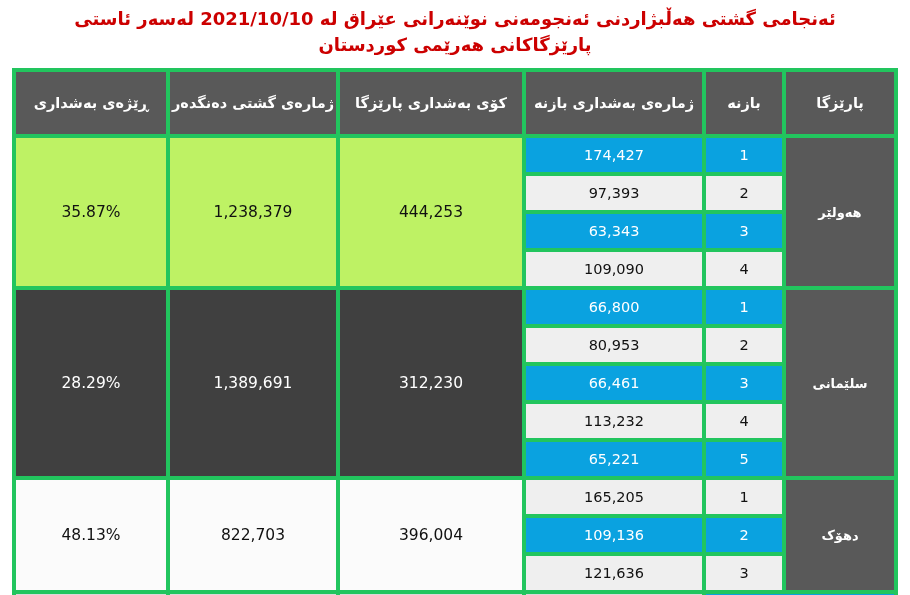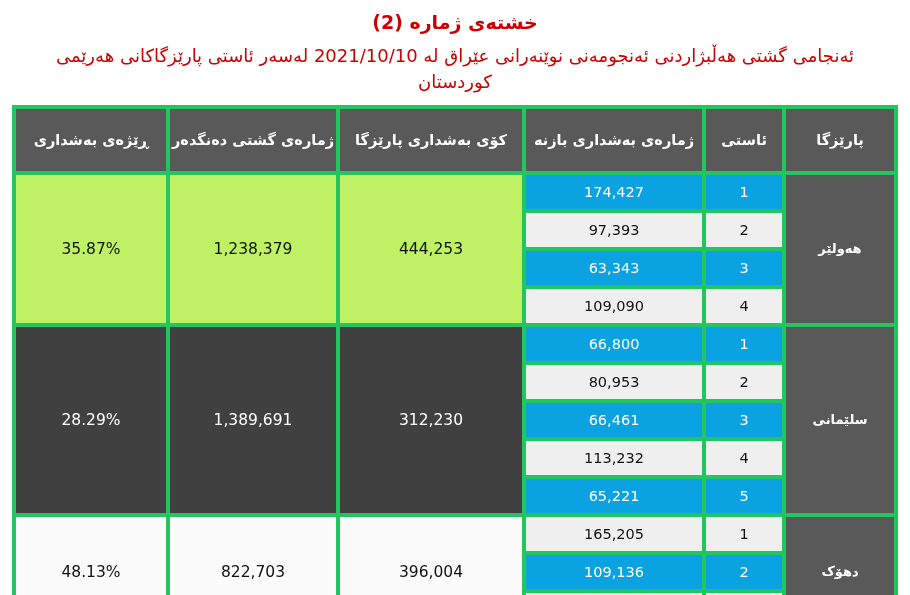--- a/index.html
+++ b/index.html
@@ -26,21 +26,21 @@
   .title-main {
     color: #cc0000;
     font-weight: bold;
     font-size: 19px;
     direction: rtl;
     margin: 4px 0 8px 0;
     line-height: 1.3;
   }
   .title-sub {
     color: #cc0000;
-    font-weight: normal;
+    font-weight: bold;
     font-size: 18px;
     direction: rtl;
     line-height: 1.45;
     margin: 0 10px 10px 10px;
   }
   table.main {
     border-collapse: collapse;
     width: 882px;
     margin: 4px auto 0 auto;
     direction: rtl;
@@ -114,37 +114,36 @@
     background: #d9d9d9;
     color: #111111;
   }
 </style>
 </head>
 <body>
 
 <div class="page">
 
   <div class="title-block">
-    <div class="title-main">خشتەی ژماره (2)</div>
     <div class="title-sub">ئەنجامی گشتی هەڵبژاردنی ئەنجومەنی نوێنەرانی عێراق لە 2021/10/10 لەسەر ئاستی پارێزگاکانی هەرێمی کوردستان</div>
   </div>
 
   <table class="main">
     <colgroup>
       <col class="col-prov">
       <col class="col-zone">
       <col class="col-zvotes">
       <col class="col-provtotal">
       <col class="col-eligible">
       <col class="col-rate">
     </colgroup>
     <thead>
       <tr>
         <th>پارێزگا</th>
-        <th>ئاستی</th>
+        <th>بازنە</th>
         <th>ژمارەی بەشداری بازنە</th>
         <th>کۆی بەشداری پارێزگا</th>
         <th>ژمارەی گشتی دەنگدەر</th>
         <th>ڕێژەی بەشداری</th>
       </tr>
     </thead>
     <tbody id="table-body">
         <tr>
           <td class="prov-name" rowspan="4">هەولێر</td>
           <td class="zone-num cell-hl">1</td>

